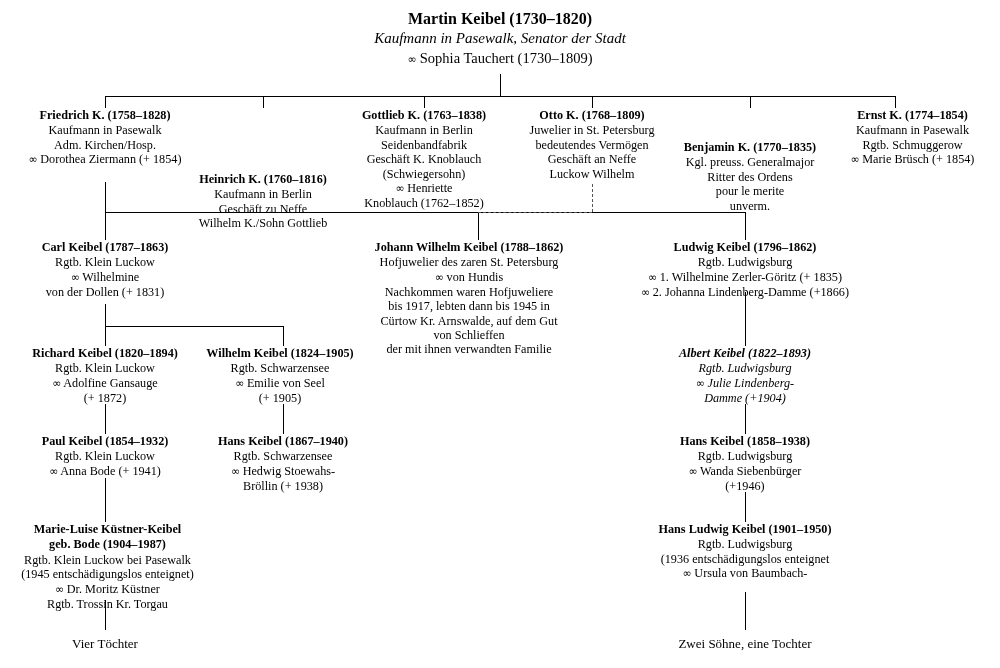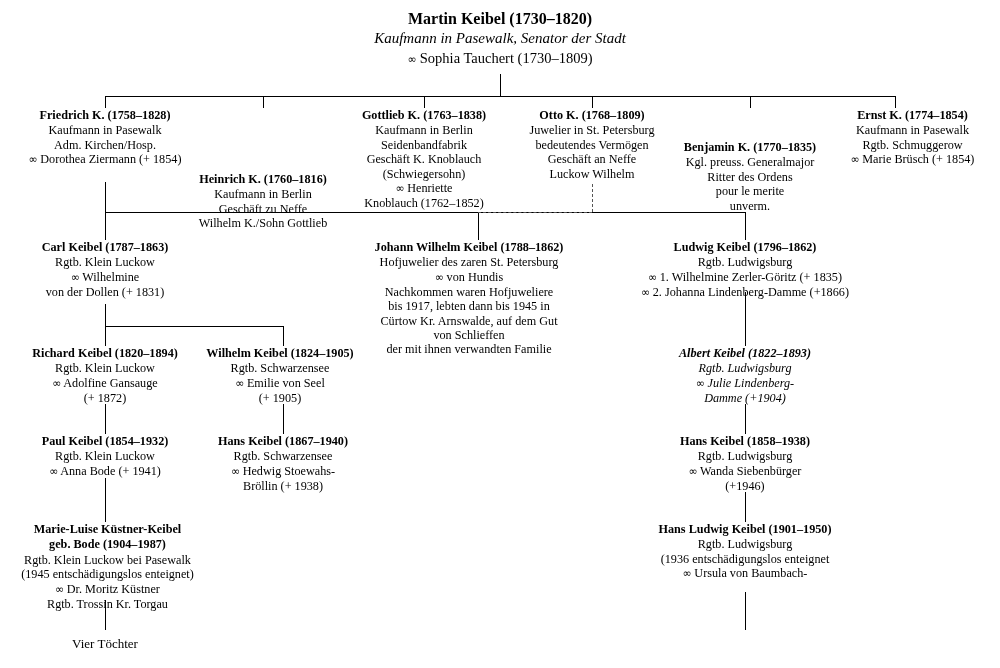--- a/index.html
+++ b/index.html
@@ -246,14 +246,15 @@
     <span class="nm">Hans Ludwig Keibel (1901–1950)</span>
     <span class="ln">Rgtb. Ludwigsburg</span>
     <span class="ln">(1936 entschädigungslos enteignet</span>
     <span class="ln"><span class="marr">∞</span> <span>Ursula von Baumbach-</span></span>
   </div>
 
   <div class="vline" style="left:105px; top:600px; height:30px;"></div>
   <div class="vline" style="left:745px; top:592px; height:38px;"></div>
 
   <div class="leaf-note" style="left:35px; top:636px; width:140px;">Vier Töchter</div>
+  <div class="leaf-note" style="left:655px; top:636px; width:180px;">Zwei Söhne, eine Tochter</div>
 
 </div>
 
 </body></html>

